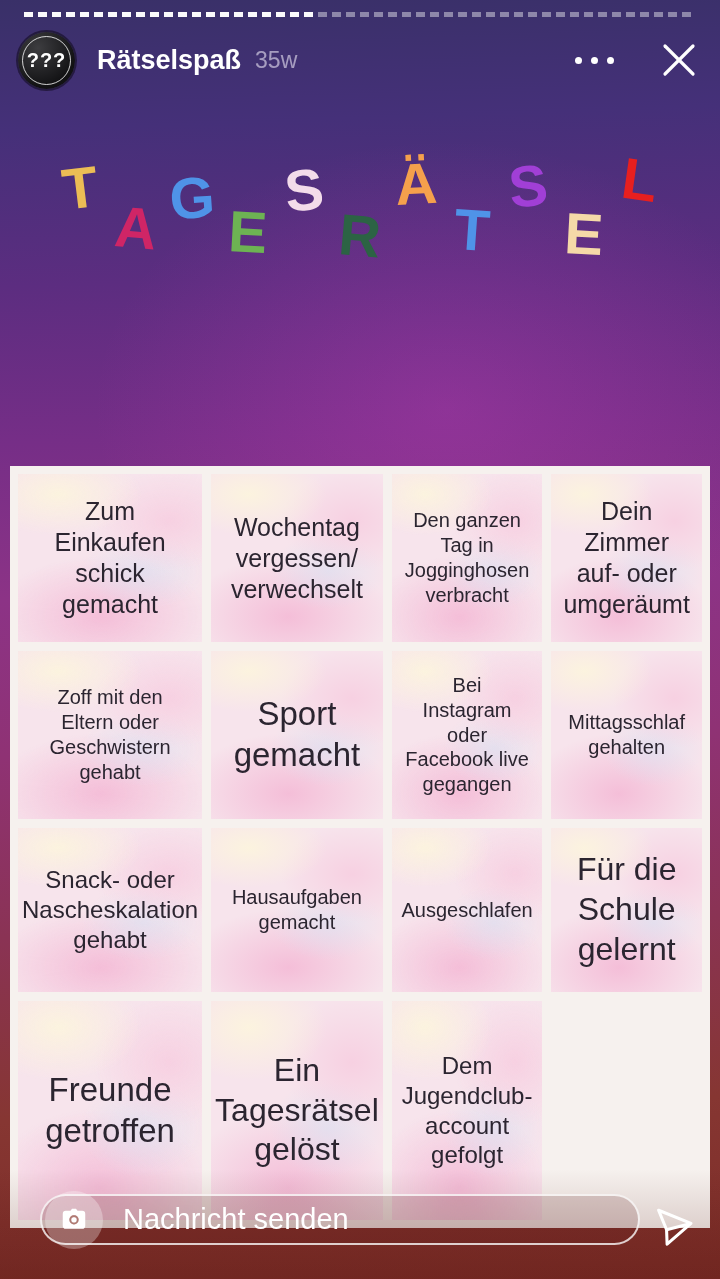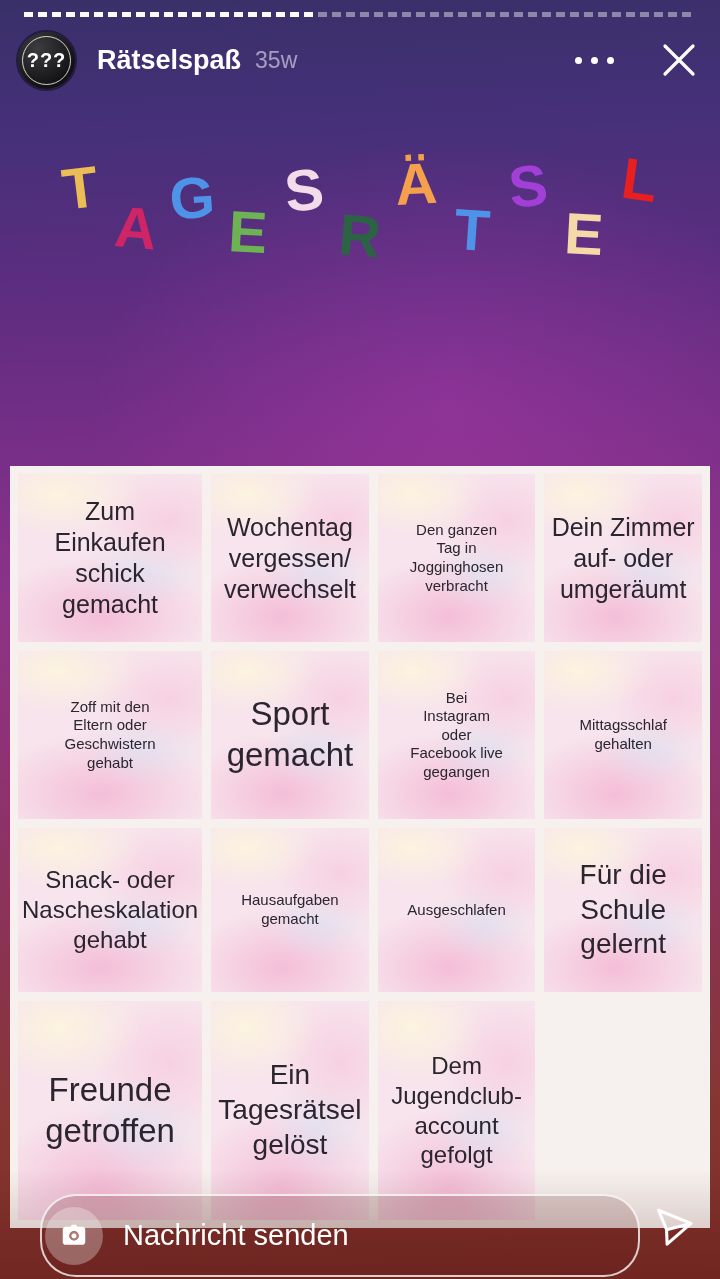--- a/index.html
+++ b/index.html
@@ -80,33 +80,33 @@
     background:
       radial-gradient(ellipse 65% 35% at 22% 12%, rgba(252,244,222,0.95), transparent 70%),
       radial-gradient(ellipse 55% 40% at 82% 28%, rgba(247,205,224,0.85), transparent 75%),
       radial-gradient(ellipse 45% 30% at 68% 58%, rgba(214,224,242,0.55), transparent 75%),
       radial-gradient(ellipse 75% 45% at 45% 85%, rgba(244,186,214,0.9), transparent 80%),
       #f7e4ec;
     color:#2b2530; display:flex; align-items:center; justify-content:center;
     text-align:center; white-space:pre-line; line-height:1.24; padding:4px;
   }
   .cell.size-xs { font-size:24px; }
-  .cell.size-sm { font-size:15px; }
+  .cell.size-sm { font-size:20px; }
   .cell.size-md { font-size:25px; }
-  .cell.size-lg { font-size:28px; }
+  .cell.size-lg { font-size:32px; }
   .cell.size-xl { font-size:33px; }
 
   .bottom-scrim {
     position:absolute; left:0; right:0; bottom:0; height:110px; pointer-events:none;
     background:linear-gradient(rgba(80,20,15,0), rgba(80,20,15,0.28));
   }
 
   
   .composer {
-    position:absolute; left:40px; right:80px; top:1194px; height:83px;
+    position:absolute; left:40px; right:80px; top:1194px; height:51px;
     border:2px solid rgba(255,255,255,0.78); border-radius:36px;
     background:rgba(95,30,25,0.18);
     display:flex; align-items:center; cursor:text;
   }
   .camera-btn {
     width:58px; height:58px; border-radius:50%; margin-left:3px; flex:0 0 auto;
     background:rgba(255,255,255,0.30);
     display:flex; align-items:center; justify-content:center; cursor:pointer;
   }
   .composer-placeholder { color:#fff; font-size:29px; margin-left:20px; font-weight:400; }

